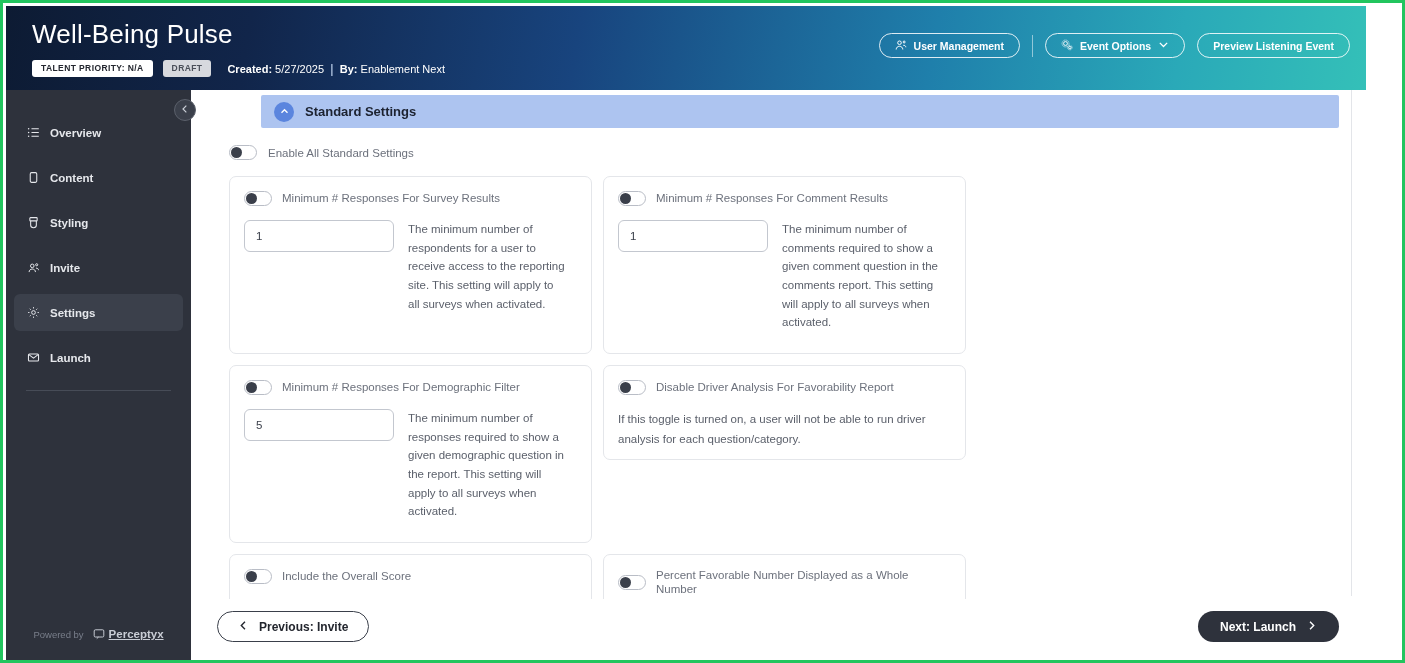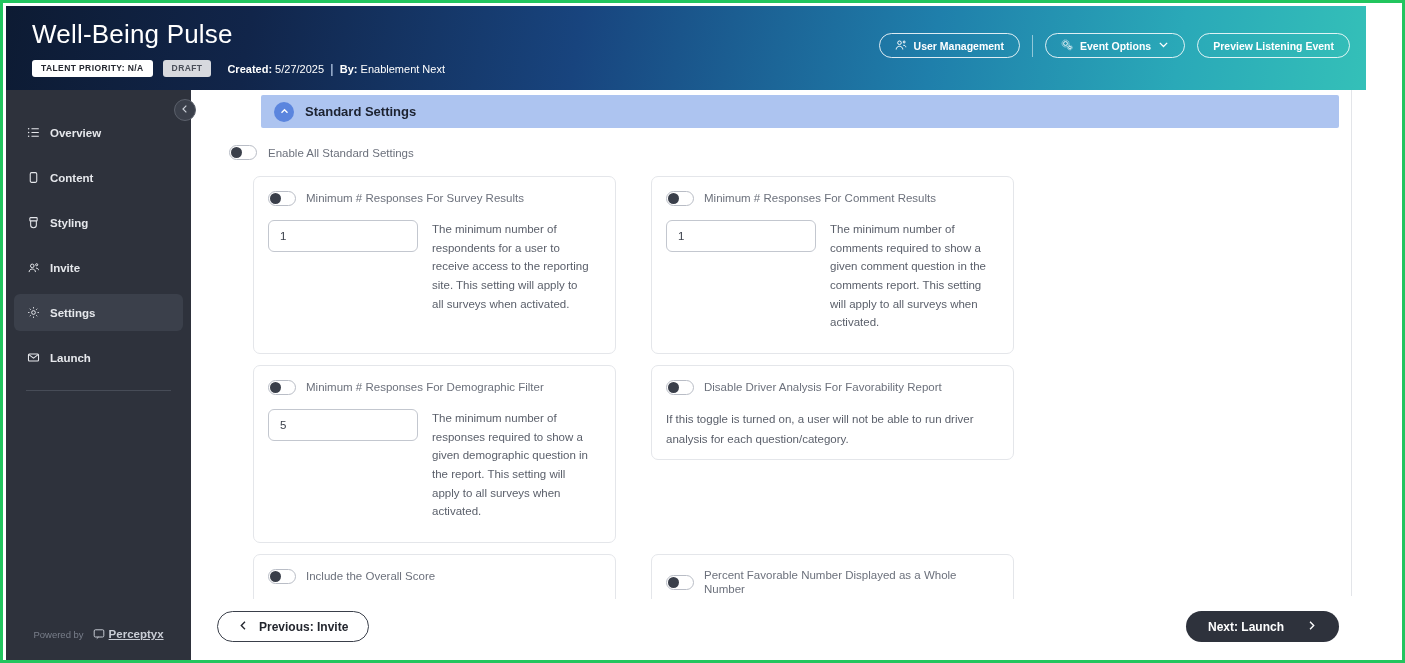--- a/index.html
+++ b/index.html
@@ -117,21 +117,20 @@
     position: absolute; left: 1px; top: 1px; width: 11px; height: 11px;
     border-radius: 50%; background: #3a3f4a;
   }
   .toggle-label { color: #6c717c; font-size: 11.5px; }
 
   .cards { display: flex; flex-wrap: wrap; gap: 11px; }
   .card {
     background: #ffffff; border: 1px solid #e4e6ea; border-radius: 7px;
     padding: 14px 24px 12px 14px;
     width: 363px;
-    margin-left: 24px;
   }
   .card.tall { height: 178px; }
   .card.mid  { height: 95px; }
   .card.short{ height: 93px; }
   .card-head { display: flex; align-items: center; gap: 10px; margin-bottom: 14px; }
   .card-title { color: #6c717c; font-size: 11.5px; line-height: 1.2; }
   .card-desc { color: #5a5f6a; font-size: 11.5px; line-height: 1.75; }
 
   .field-row { display: flex; gap: 14px; align-items: flex-start; }
   .num-input {
@@ -150,21 +149,21 @@
   .btn-prev {
     position: absolute; left: 26px; top: 11px;
     display: flex; align-items: center; gap: 10px;
     height: 31px; padding: 0 20px;
     border: 1px solid #3a3f4a; border-radius: 16px; background: #ffffff;
     color: #23262e; font-size: 12px; font-weight: 700; cursor: pointer;
     font-family: "Liberation Sans", sans-serif;
   }
   .btn-next {
     position: absolute; right: 27px; top: 11px;
-    display: flex; align-items: center; gap: 22px;
+    display: flex; align-items: center; gap: 10px;
     height: 31px; padding: 8px 22px;
     border: none; border-radius: 16px; background: #2e323c;
     color: #ffffff; font-size: 12px; font-weight: 700; cursor: pointer;
     font-family: "Liberation Sans", sans-serif;
   }
 </style>
 </head>
 <body>
 
 <div class="viewport">

